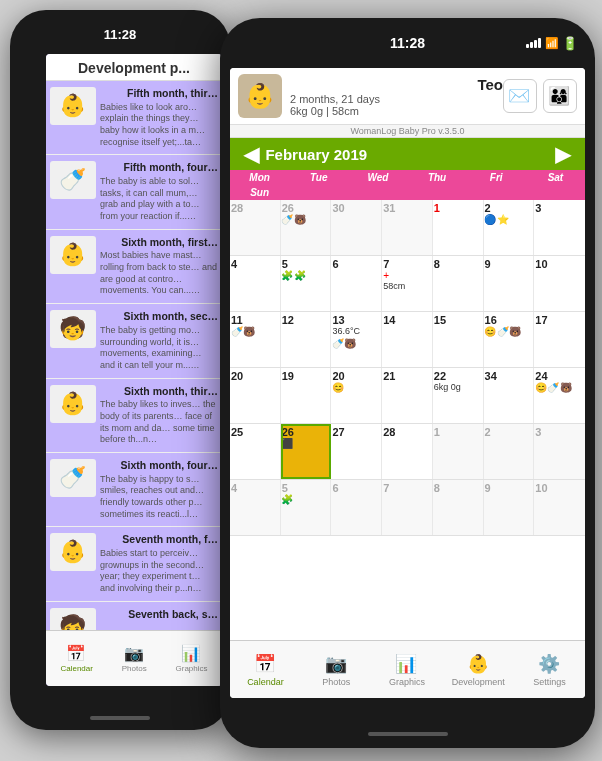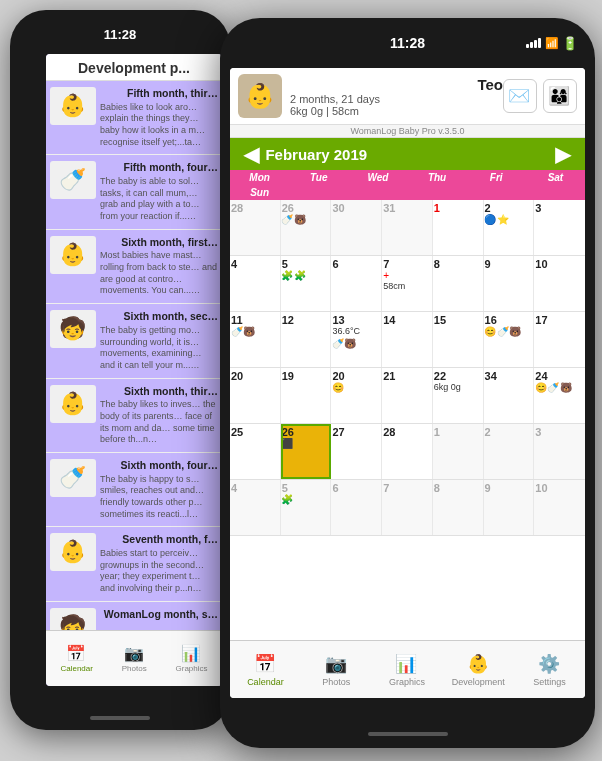--- a/index.html
+++ b/index.html
@@ -417,21 +417,21 @@
         <div class="left-list-item">
     <div class="baby-img">👶</div>
     <div class="item-text">
       <div class="item-title">Seventh month, f…</div>
       <div class="item-desc">Babies start to perceiv… grownups in the second… year; they experiment t… and involving their p...n…</div>
     </div>
   </div>
         <div class="left-list-item">
     <div class="baby-img">🧒</div>
     <div class="item-text">
-      <div class="item-title">WomanLog month, s…</div>
+      <div class="item-title">Seventh back, s…</div>
     </div>
   </div>
       </div>
 
     <div class="left-bottom-bar" id="left-tabs">
         <div class="left-tab-item active">
     <div class="tab-icon">📅</div>
     <span>Calendar</span>
   </div>
         <div class="left-tab-item">

